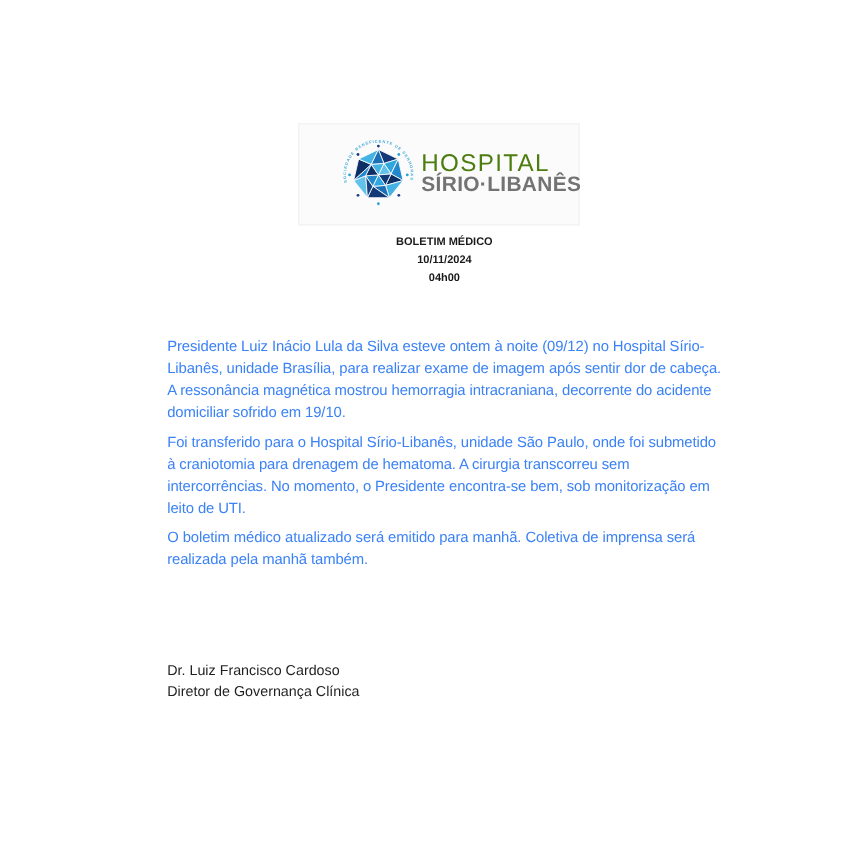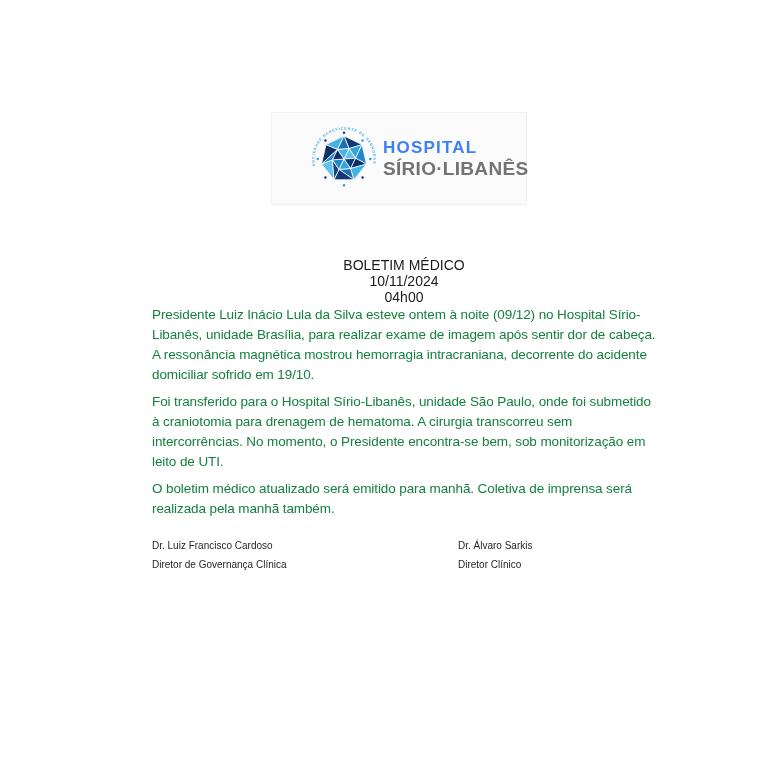--- a/index.html
+++ b/index.html
@@ -20,57 +20,56 @@
     width: 256px; height: 93px;
     background: #fbfbfb;
     border: 1px solid #f1f1f1;
     display: flex;
     align-items: center;
     padding-left: 40px;
   }
   .emblem { width: 64px; height: 64px; flex: 0 0 auto; }
   .logo-words { margin-left: 7px; line-height: 1; }
   .logo-hospital {
-    font-size: 17px; font-weight: 700; letter-spacing: 1.2px;
-    color: #3b82f6; line-height: 19px;
+    font-size: 22px; font-weight: 400; letter-spacing: 1.2px;
+    color: #4d7c0f; line-height: 19px;
   }
   .logo-sirio {
     font-size: 19px; font-weight: 700; letter-spacing: 0.3px;
     color: #737373; line-height: 23px;
   }
 
   
   .title-block {
     position: absolute;
     left: 152px; top: 213px; width: 504px;
     text-align: center;
-    font-weight: 400;
-    font-size: 14px;
+    font-weight: 700;
+    font-size: 10px;
     line-height: 16px;
     color: #1a1a1a;
-    margin-top: 44px;
   }
 
   
   .body-text {
     position: absolute;
     left: 152px; top: 305px; width: 504px;
     font-size: 13.5px;
     line-height: 20px;
     letter-spacing: -0.1px;
-    color: #15803d;
+    color: #3b82f6;
   }
   .body-text p { margin-bottom: 7px; }
 
   
   .signatures {
     position: absolute;
-    left: 152px; top: 536px; width: 504px;
+    left: 152px; top: 600px; width: 504px;
     display: flex;
-    font-size: 10px;
+    font-size: 13px;
     line-height: 19px;
     color: #1f1f1f;
   }
   .sig-col-left { flex: 0 0 306px; }
   .sig-col-right { flex: 1; }
 </style>
 </head>
 <body>
 
 <div class="page">
@@ -131,19 +130,15 @@
     <p>Presidente Luiz Inácio Lula da Silva esteve ontem à noite (09/12) no Hospital Sírio-Libanês, unidade Brasília, para realizar exame de imagem após sentir dor de cabeça. A ressonância magnética mostrou hemorragia intracraniana, decorrente do acidente domiciliar sofrido em 19/10.</p>
     <p>Foi transferido para o Hospital Sírio-Libanês, unidade São Paulo, onde foi submetido à craniotomia para drenagem de hematoma. A cirurgia transcorreu sem intercorrências. No momento, o Presidente encontra-se bem, sob monitorização em leito de UTI.</p>
     <p>O boletim médico atualizado será emitido para manhã. Coletiva de imprensa será realizada pela manhã também.</p>
   </div>
 
   <div class="signatures">
     <div class="sig-col-left">
       <div>Dr. Luiz Francisco Cardoso</div>
       <div>Diretor de Governança Clínica</div>
     </div>
-    <div class="sig-col-right">
-      <div>Dr. Álvaro Sarkis</div>
-      <div>Diretor Clínico</div>
-    </div>
   </div>
 
 </div>
 
 </body></html>

